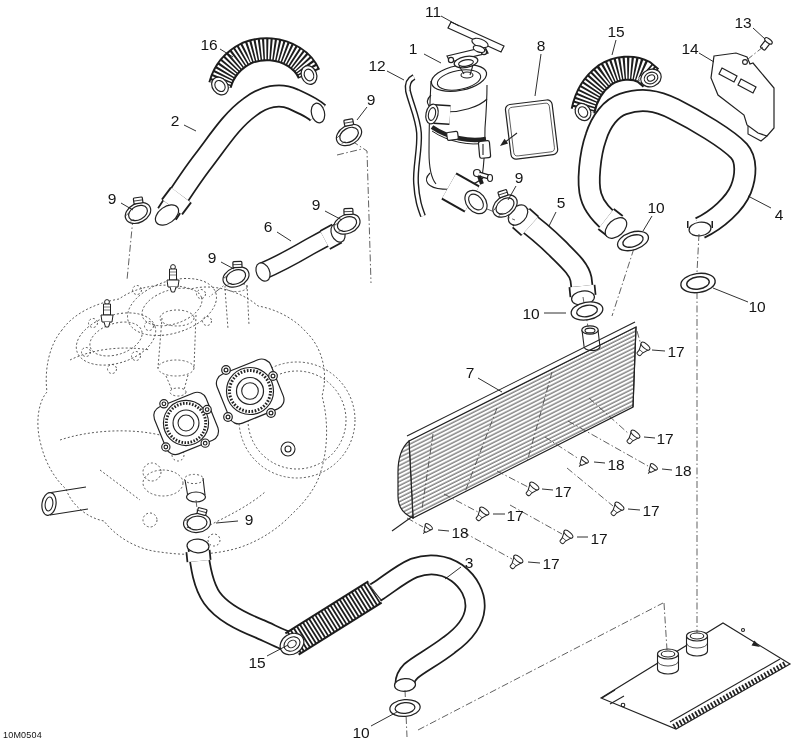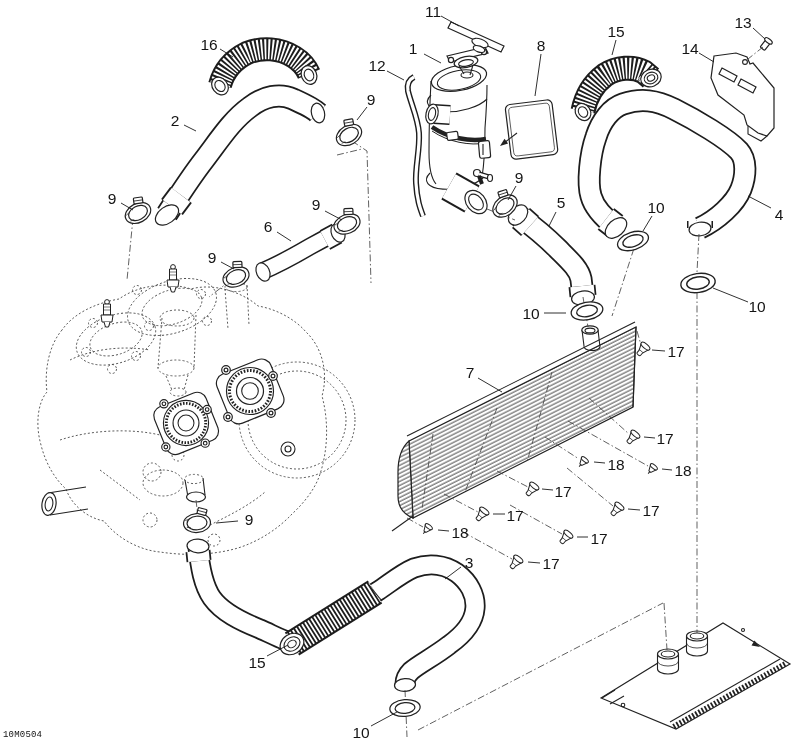--- a/index.html
+++ b/index.html
@@ -1,20 +1,20 @@
 <!DOCTYPE html>
 <html><head>
 <meta charset="utf-8">
 <style>
   html,body{margin:0;padding:0;background:#fff;}
   .stage{position:relative;width:800px;height:750px;background:#fff;overflow:hidden;
          font-family:"Liberation Sans", sans-serif;}
   svg{position:absolute;left:0;top:0;}
   .code{position:absolute;left:3px;top:730px;font-size:9px;color:#111;
-        font-family:Liberation Mono, monospace;letter-spacing:.2px;}
+        font-family:Liberation Sans, sans-serif;letter-spacing:.2px;}
   
   .dt{stroke:#4a4a4a;fill:none;stroke-width:.9;stroke-dasharray:2 2.1;}
   .sl{stroke:#222;fill:#fff;stroke-width:1.2;}
   .ln{stroke:#222;fill:none;stroke-width:1.1;}
   .dd{stroke:#444;fill:none;stroke-width:.85;stroke-dasharray:7 2.5 1.5 2.5;}
   .hb{stroke:#1d1d1d;fill:none;}
   .hw{stroke:#fff;fill:none;}
   .callout-txt{font-family:"Liberation Sans",sans-serif;font-size:15.5px;fill:#141414;}
 </style>
 </head>

